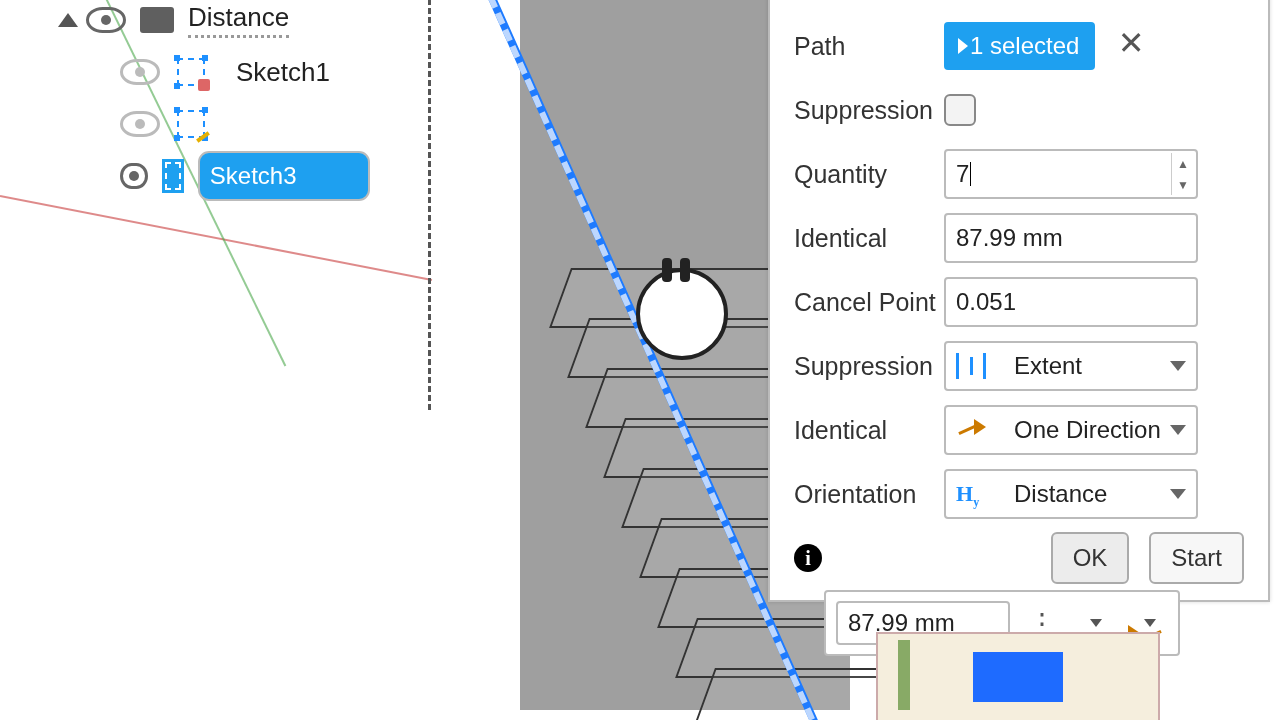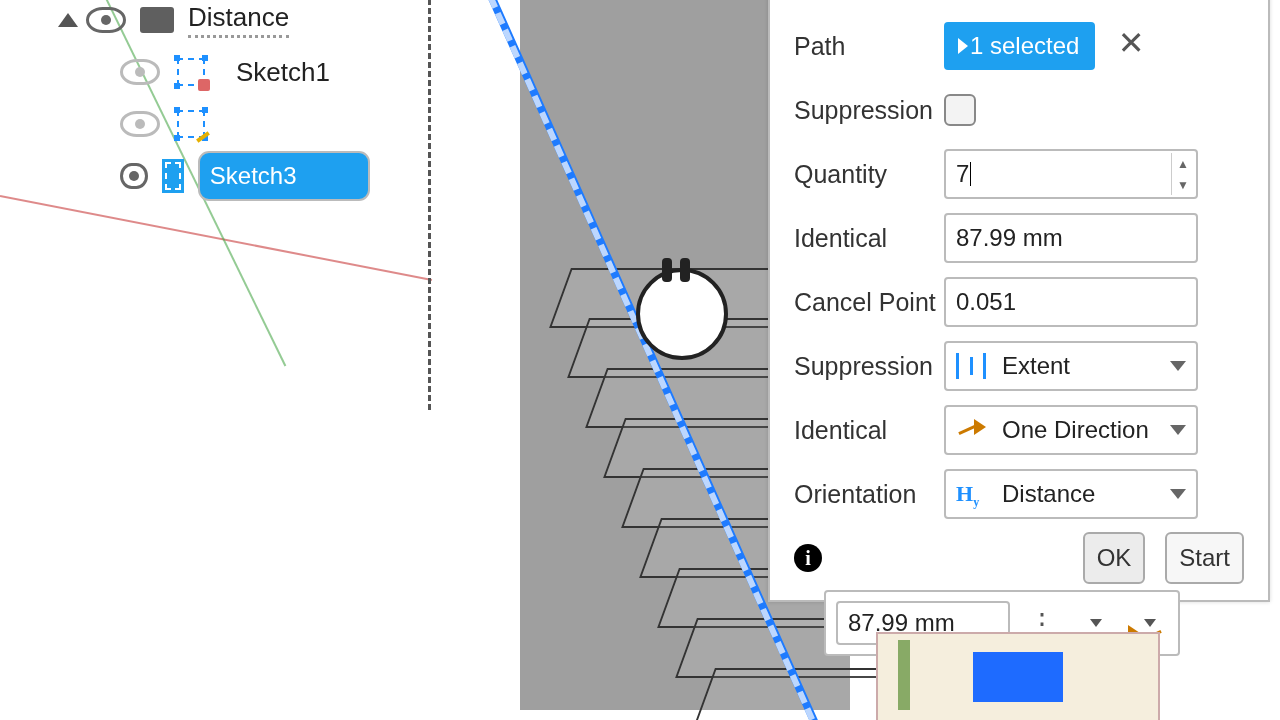--- a/index.html
+++ b/index.html
@@ -50,29 +50,29 @@
   .dval{flex:1;}
   .selchip{display:inline-flex;align-items:center;gap:2px;background:#1ea0f0;color:#fff;font-size:24px;padding:10px 16px;border-radius:4px;}
   .selchip .arrow{width:0;height:0;border-left:10px solid #fff;border-top:8px solid transparent;border-bottom:8px solid transparent;display:inline-block;margin-left:-2px;}
   .xbtn{margin-left:18px;font-size:32px;color:#555;cursor:pointer;}
   .chk{width:28px;height:28px;border:2px solid #888;border-radius:6px;background:#f3f3f3;}
   .inp{width:230px;height:46px;border:2px solid #bbb;border-radius:4px;font-size:24px;padding:0 10px;color:#222;display:flex;align-items:center;position:relative;background:#fff;}
   .spin{position:absolute;right:2px;top:2px;bottom:2px;width:22px;display:flex;flex-direction:column;border-left:1px solid #ccc;}
   .spin div{flex:1;display:flex;align-items:center;justify-content:center;color:#666;font-size:12px;}
   .sel{width:230px;height:46px;border:2px solid #bbb;border-radius:4px;display:flex;align-items:center;padding:0 10px;font-size:24px;color:#222;position:relative;}
   .sel .caret{position:absolute;right:10px;width:0;height:0;border-left:8px solid transparent;border-right:8px solid transparent;border-top:10px solid #666;}
-  .sel .ico{width:30px;height:26px;margin-right:16px;display:inline-block;}
+  .sel .ico{width:30px;height:26px;margin-right:28px;display:inline-block;}
   .ico-extent{background:linear-gradient(#1E90FF,#1E90FF) left/3px 100% no-repeat,linear-gradient(#1E90FF,#1E90FF) center/3px 70% no-repeat,linear-gradient(#1E90FF,#1E90FF) right/3px 100% no-repeat;}
   .ico-dir{position:relative;}
   .ico-dir::before{content:"";position:absolute;width:20px;height:3px;background:#cc7a00;top:11px;left:2px;transform:rotate(-25deg);}
   .ico-dir::after{content:"";position:absolute;right:0;top:2px;border-left:12px solid #cc7a00;border-top:8px solid transparent;border-bottom:8px solid transparent;}
   .ico-ident{color:#1E90FF;font-weight:bold;font-family:serif;font-size:22px;line-height:26px;}
   .btnrow{display:flex;justify-content:flex-end;align-items:center;gap:20px;margin-top:6px;}
   .info{width:28px;height:28px;border-radius:50%;background:#000;color:#fff;display:flex;align-items:center;justify-content:center;font-weight:bold;font-family:serif;margin-right:auto;font-size:20px;}
-  .btn{height:48px;padding:0 12px;border:2px solid #aaa;border-radius:6px;background:#f7f7f7;font-size:24px;color:#333;display:flex;align-items:center;}
+  .btn{height:48px;padding:0 20px;border:2px solid #aaa;border-radius:6px;background:#f7f7f7;font-size:24px;color:#333;display:flex;align-items:center;}
   .btn.ok{background:#ececec;}
   
   .floatbar{position:absolute;right:100px;top:590px;display:flex;align-items:center;gap:14px;background:#fff;border:2px solid #bbb;border-radius:4px;padding:4px 10px;height:54px;}
   .floatbar .inp{width:150px;height:40px;font-size:24px;}
   .floatbar .menudot{font-size:28px;color:#555;padding:0 4px;}
   .floatbar .chip{width:40px;height:40px;display:flex;align-items:center;justify-content:center;}
   .thumb{position:absolute;right:120px;top:632px;width:280px;height:86px;border:2px solid #caa;background:#f5eedd;display:flex;align-items:center;justify-content:center;}
   .thumb .mini{width:90px;height:50px;background:#1E6BFF;position:relative;}
   .thumb .rail{position:absolute;left:20px;top:6px;width:12px;height:70px;background:#8a6;}
   .caret-sm{width:0;height:0;border-left:6px solid transparent;border-right:6px solid transparent;border-top:8px solid #555;display:inline-block;margin-left:4px;}

